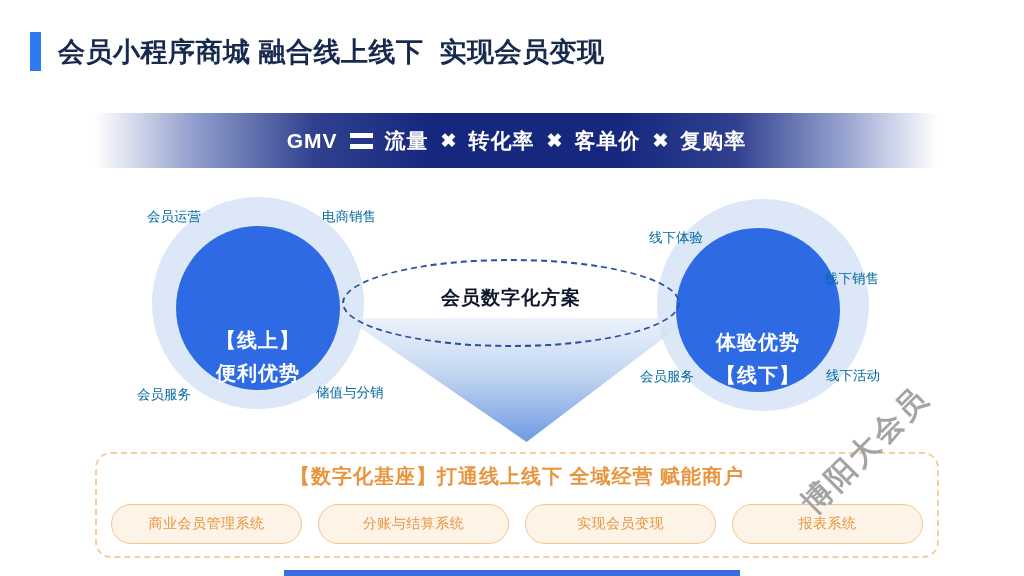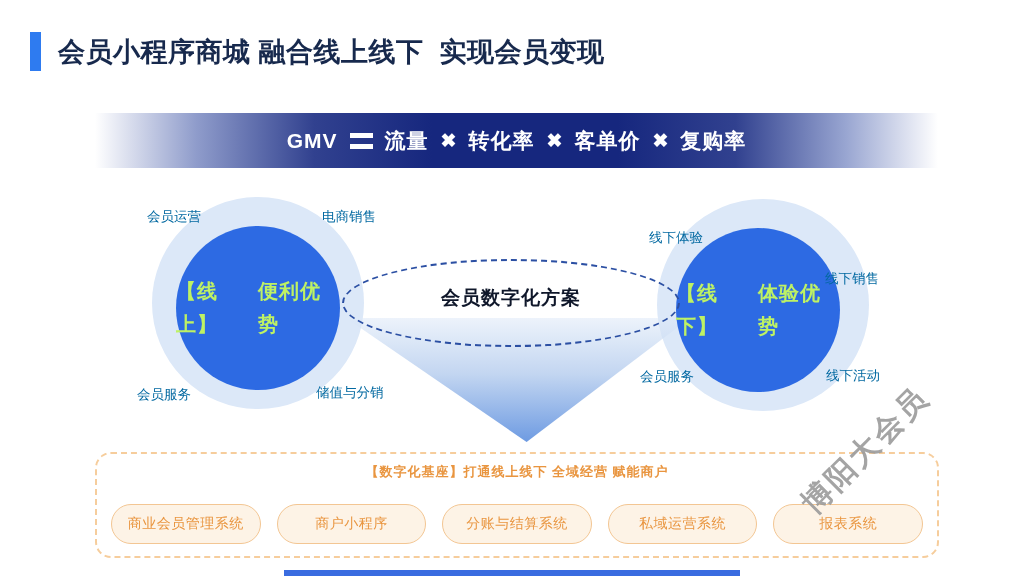--- a/index.html
+++ b/index.html
@@ -22,22 +22,22 @@
   .equals { width:23px; height:16px; box-sizing:border-box; border-top:5px solid #fff; border-bottom:5px solid #fff; }
   .f-factor { font-size:21px; font-weight:700; letter-spacing:1px; }
   .times { font-size:19px; font-weight:900; line-height:1; }
 
   
   .halo { position:absolute; width:212px; height:212px; border-radius:50%; background:#DCE8F8; z-index:1; }
   .halo-left { left:152px; top:197px; }
   .halo-right { left:657px; top:199px; }
   .core {
     position:absolute; width:164px; height:164px; border-radius:50%; background:#2D6AE3; z-index:3;
-    display:flex; flex-direction:row; align-items:center; justify-content:flex-end;
-    color:#bef264; font-size:20px; font-weight:700; line-height:1.65; letter-spacing:1px;
+    display:flex; flex-direction:column; align-items:center; justify-content:flex-end;
+    color:#ffffff; font-size:20px; font-weight:700; line-height:1.65; letter-spacing:1px;
   }
   .core-left { left:176px; top:226px; }
   .core-right { left:676px; top:228px; }
   .orbit-label { position:absolute; font-size:13.5px; font-weight:500; color:#0369a1; z-index:5; white-space:nowrap; }
 
   
   .funnel {
     position:absolute; left:346px; top:318px; width:344px; height:124px; z-index:2;
     clip-path:polygon(0 0, 100% 0, 52.5% 100%);
     background:linear-gradient(180deg, rgba(222,233,248,0.55) 0%, #C3D6F1 45%, #6E9BE2 100%);
@@ -49,21 +49,21 @@
   }
   .solution-label { font-size:19px; font-weight:700; color:#0f172a; letter-spacing:1px; padding-bottom:10px; }
 
   
   .foundation-box {
     position:absolute; left:95px; top:452px; width:844px; height:106px; box-sizing:border-box;
     border:2px dashed #F6CD9C; border-radius:16px; z-index:2;
   }
   .foundation-title {
     position:absolute; left:95px; top:463px; width:844px; text-align:center; z-index:3;
-    font-size:13px; font-weight:700; color:#E9953F; letter-spacing:1px;
+    font-size:20px; font-weight:700; color:#E9953F; letter-spacing:1px;
   }
   .pills { position:absolute; left:111px; top:504px; width:812px; display:flex; gap:16px; z-index:3;justify-content:flex-end; }
   .pill {
     flex:1; height:40px; box-sizing:border-box; border:1px solid #F3C693; background:#FDF3E6;
     border-radius:21px; display:flex; align-items:center; justify-content:center;
     font-size:14px; font-weight:500; color:#E9953F; letter-spacing:0.5px;
   }
 
   
   .watermark {
@@ -102,39 +102,38 @@
     <span>【线上】</span>
     <span>便利优势</span>
   </div>
   <span class="orbit-label" style="left:147px; top:208px;">会员运营</span>
   <span class="orbit-label" style="left:322px; top:208px;">电商销售</span>
   <span class="orbit-label" style="left:137px; top:386px;">会员服务</span>
   <span class="orbit-label" style="left:316px; top:384px;">储值与分销</span>
 
   <div class="halo halo-right"></div>
   <div class="core core-right">
+    <span>体验优势</span>
     <span>【线下】</span>
-    <span>体验优势</span>
   </div>
   <span class="orbit-label" style="left:649px; top:229px;">线下体验</span>
   <span class="orbit-label" style="left:825px; top:234px;margin-top:36px;">线下销售</span>
   <span class="orbit-label" style="left:640px; top:368px;">会员服务</span>
   <span class="orbit-label" style="left:826px; top:367px;">线下活动</span>
 
   <div class="solution-ellipse">
     <span class="solution-label">会员数字化方案</span>
   </div>
 
   <div class="foundation-box"></div>
   <div class="foundation-title">【数字化基座】打通线上线下 全域经营 赋能商户</div>
   <div class="pills">
     <div class="pill">商业会员管理系统</div>
-    <div class="pill">商户小程序</div>
     <div class="pill">分账与结算系统</div>
-    <div class="pill">私域运营系统</div>
+    <div class="pill">实现会员变现</div>
     <div class="pill">报表系统</div>
   </div>
 
   <div class="watermark">博阳大会员</div>
 
   <div class="bottom-bar"></div>
 
 </div>
 
 </body></html>

